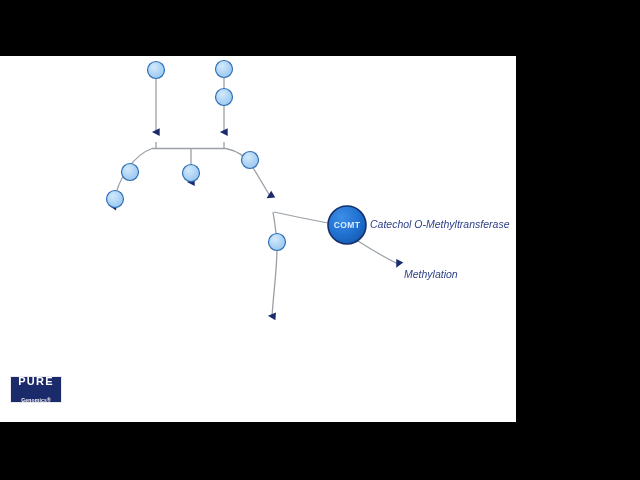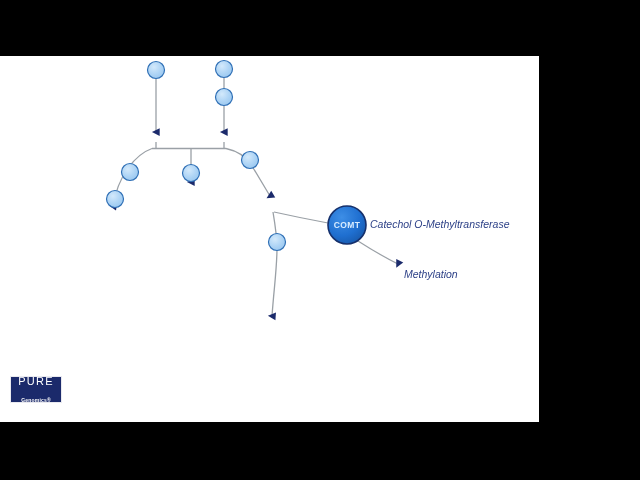--- a/index.html
+++ b/index.html
@@ -26,21 +26,20 @@
     left: 0; top: 422px;
     width: 640px; height: 58px;
     background: #000000;
   }
   #video-stage {
     position: absolute;
     left: 0; top: 56px;
     width: 516px; height: 366px;
     background: #ffffff;
     overflow: hidden;
-    padding-left: 23px;
   }
   #diagram-svg {
     position: absolute;
     left: 0; top: 0;
     width: 640px;
     height: 366px;
     display: block;
   }
   .brand-logo {
     position: absolute;
@@ -53,21 +52,21 @@
     box-sizing: border-box;
     display: flex;
     flex-direction: column;
     align-items: center;
     justify-content: center;
     line-height: 1;
   }
   .brand-logo-primary {
     color: #ffffff;
     font-family: "Liberation Sans", sans-serif;
-    font-weight: normal;
+    font-weight: bold;
     font-size: 11px;
     letter-spacing: 1.2px;
     margin-bottom: 11px;
   }
   .brand-logo-secondary {
     color: #ffffff;
     font-family: "Liberation Sans", sans-serif;
     font-weight: bold;
     font-size: 5px;
     letter-spacing: 0.2px;

